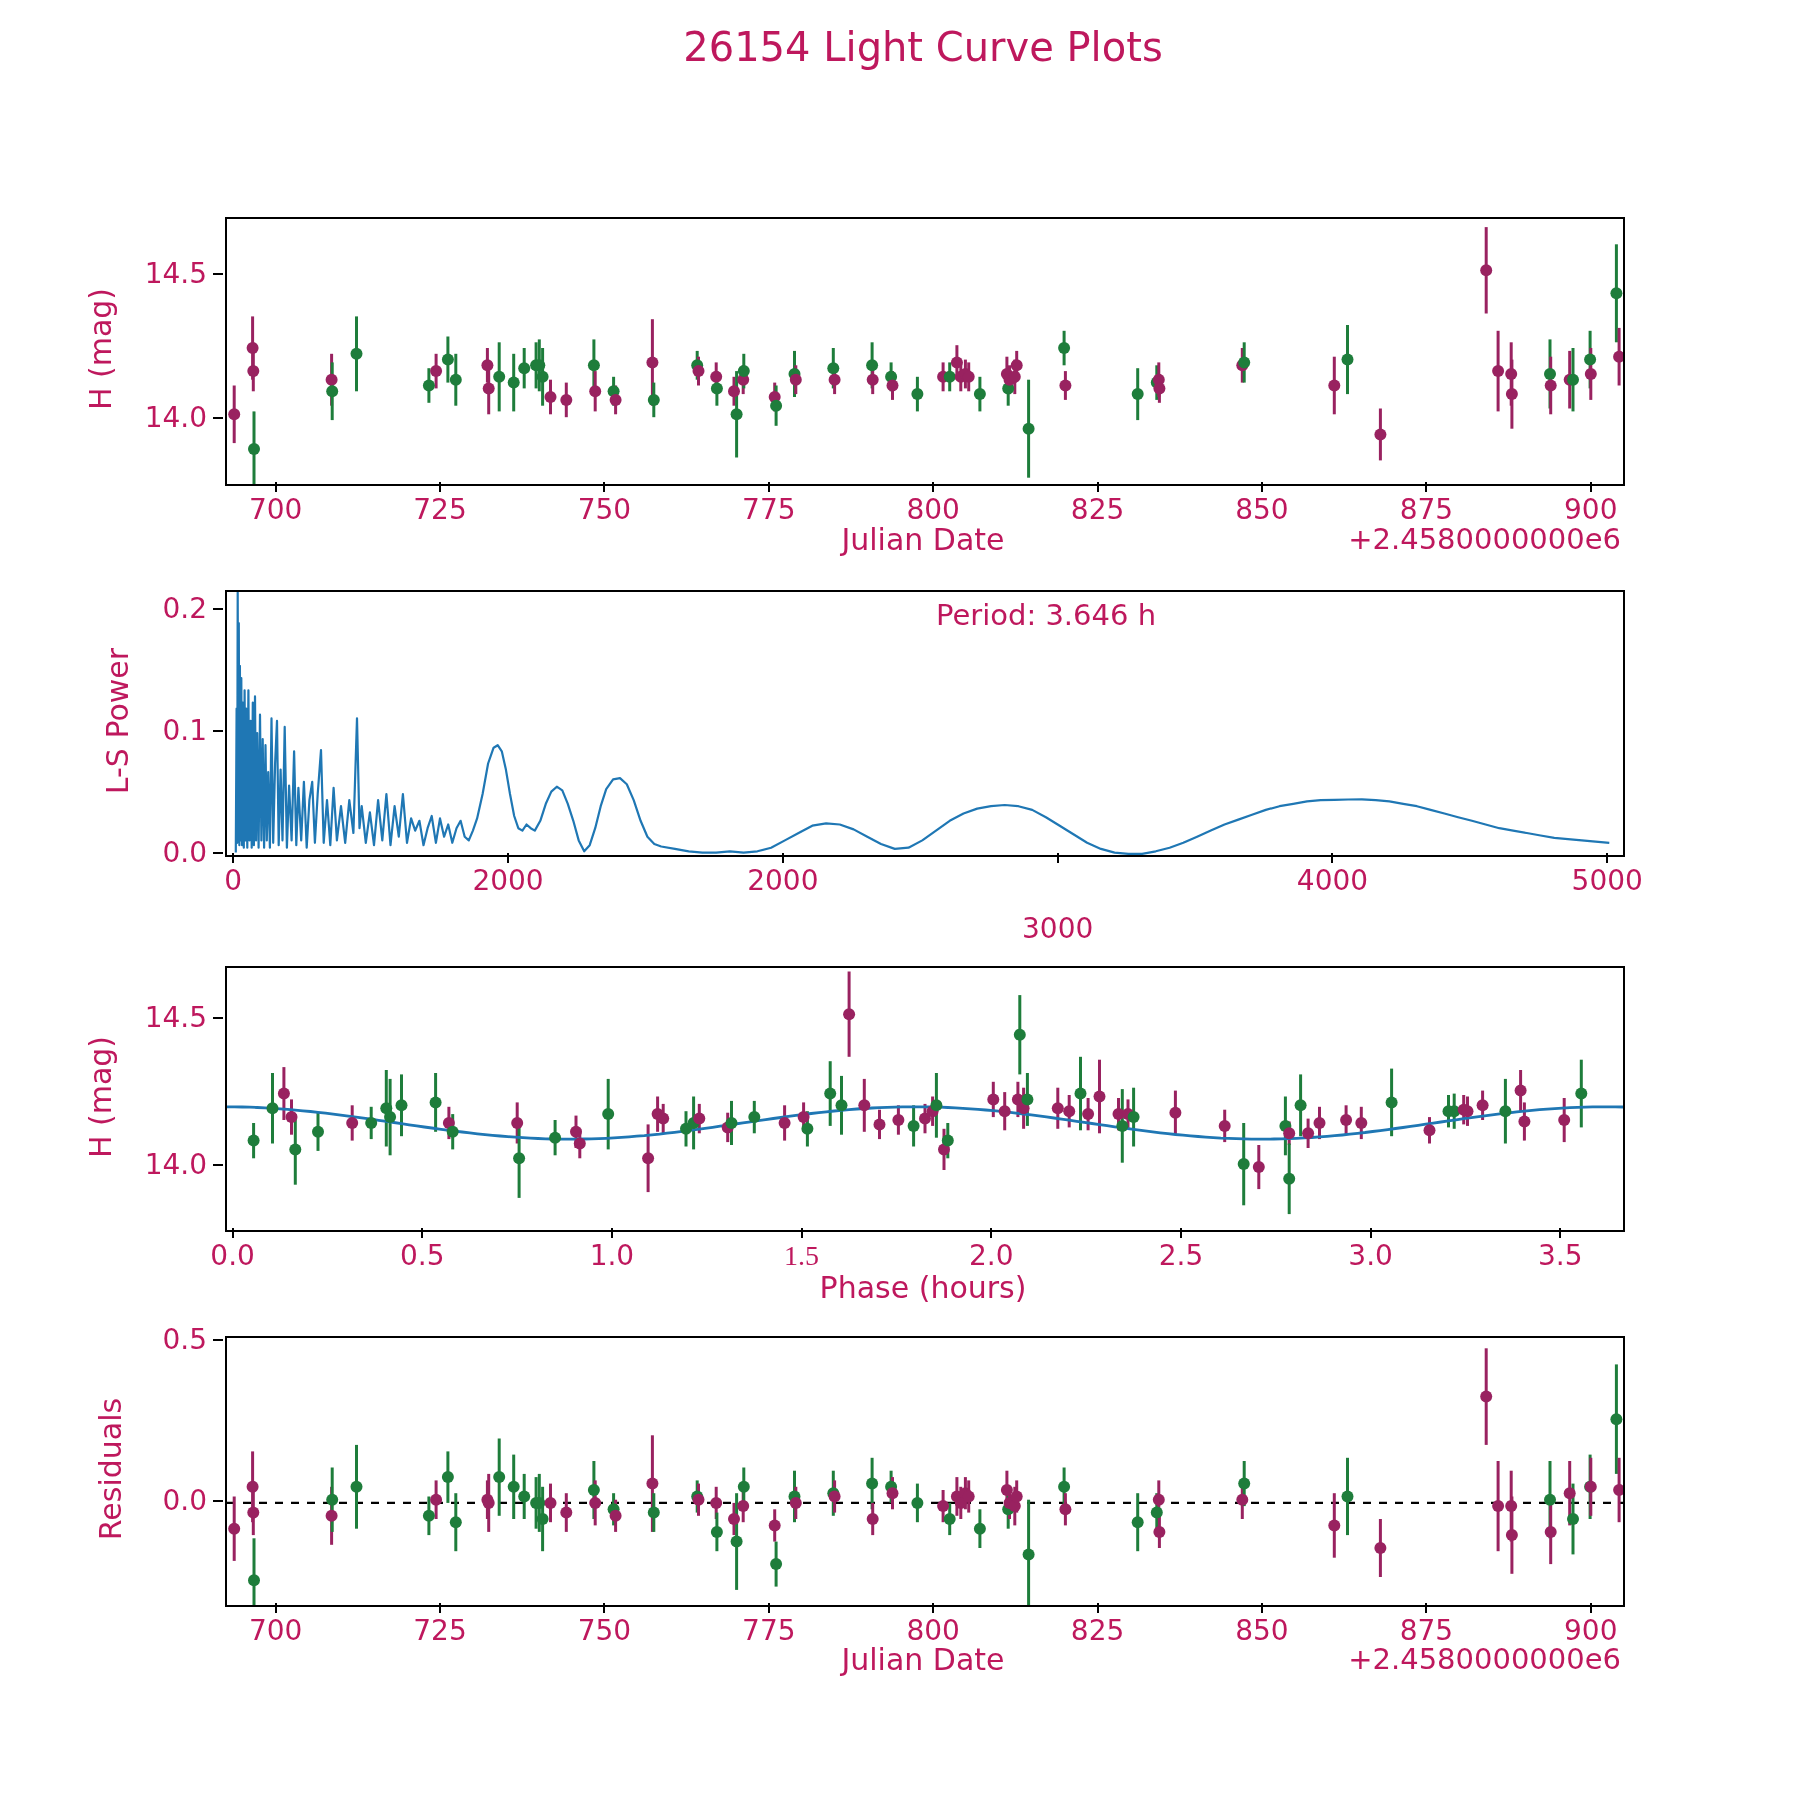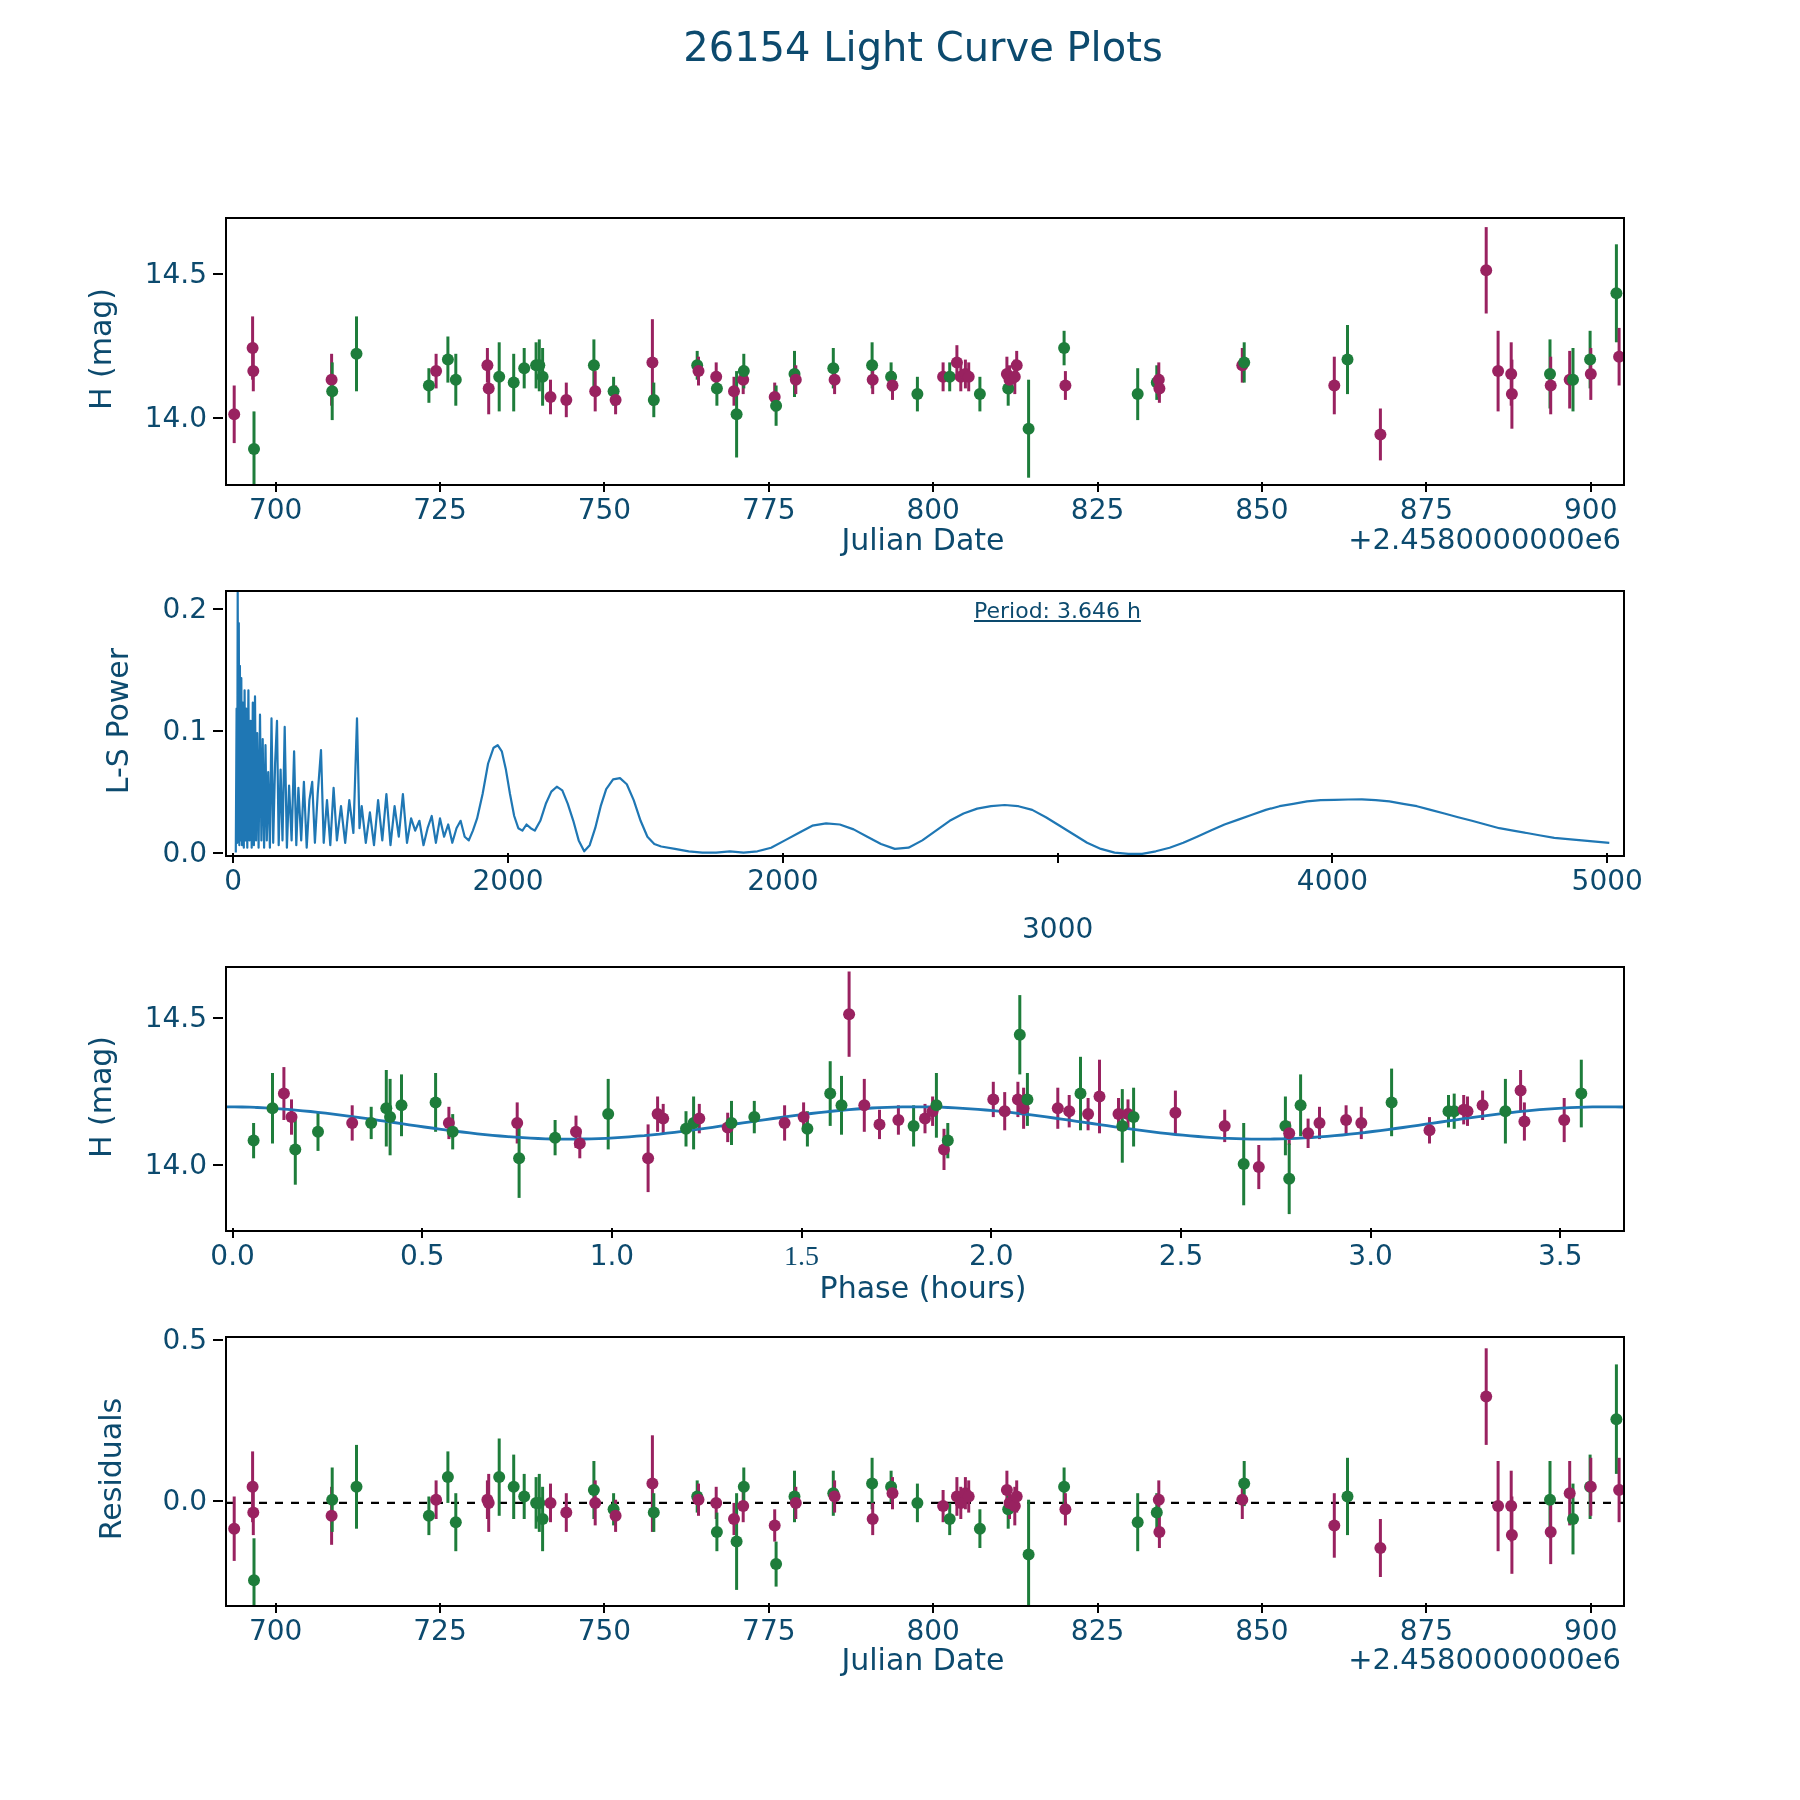--- a/index.html
+++ b/index.html
@@ -1,27 +1,27 @@
 <!DOCTYPE html>
 <html><head>
 <meta charset="utf-8">
 <style>
   html,body{margin:0;padding:0;background:#ffffff;}
   .figure{position:relative;width:1800px;height:1800px;background:#ffffff;
-          font-family:"DejaVu Sans", sans-serif;color:#0c4a6e;overflow:hidden;}
+          font-family:"DejaVu Sans", sans-serif;color:#be185d;overflow:hidden;}
   .title{position:absolute;top:24px;left:225px;width:1396px;text-align:center;
          font-size:40px;white-space:nowrap;}
   .panel{position:absolute;left:225px;width:1396px;border:2px solid #000;background:#fff;}
   .panel svg{position:absolute;left:0;top:0;overflow:hidden;display:block;}
   .ylabel{position:absolute;transform:translate(-50%,-50%) rotate(-90deg);
           font-size:30px;white-space:nowrap;}
   .xlabel{position:absolute;left:225px;width:1396px;text-align:center;
           font-size:30px;white-space:nowrap;}
   .offset-label{position:absolute;right:179px;font-size:29px;white-space:nowrap;}
-  .annotation{position:absolute;left:974px;top:598px;font-size:22px;white-space:nowrap;text-decoration:underline;}
+  .annotation{position:absolute;left:936px;top:598px;font-size:29px;white-space:nowrap;}
   .xtick{position:absolute;transform:translateX(-50%);font-size:28px;line-height:1;}
   .ytick{position:absolute;right:1593px;transform:translateY(-50%);
          font-size:28px;line-height:1;white-space:nowrap;}
   .tickmark{position:absolute;background:#000;}
   .yl1{left:100px;top:349px}
   .yl2{left:117px;top:721px}
   .yl3{left:100px;top:1097px}
   .yl4{left:110px;top:1469px}
   .xl1{top:522px}
   .xl2{top:894px}

